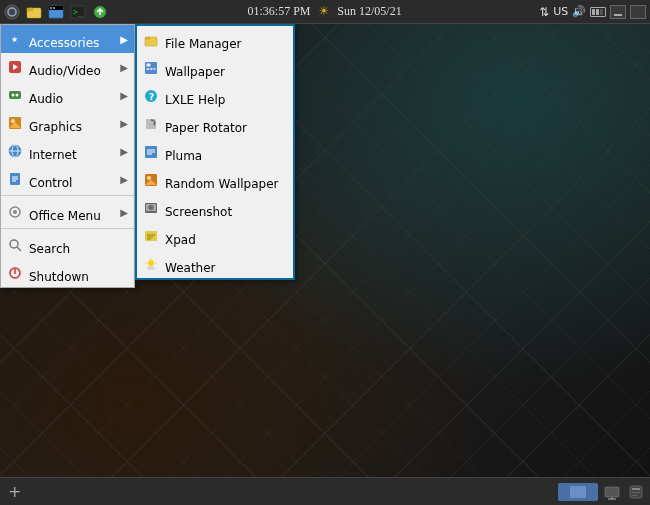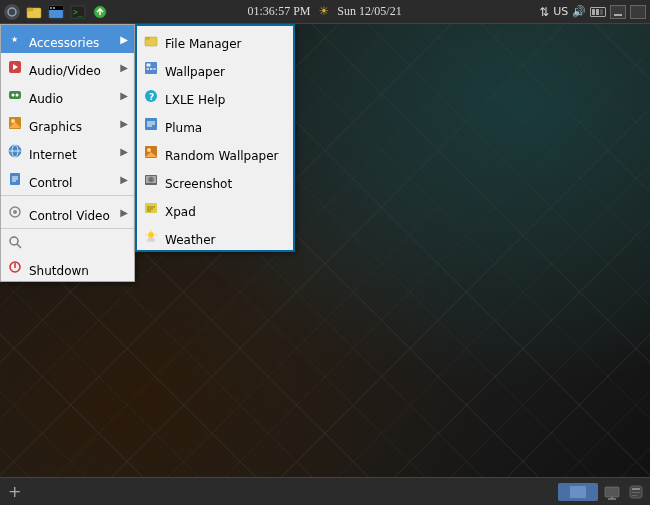--- a/index.html
+++ b/index.html
@@ -372,31 +372,32 @@
       <span class="menu-arrow">▶</span>
     </div>
     <div class="menu-separator"></div>
     <div class="menu-item">
       <div class="menu-item-icon">
         <svg width="14" height="14" viewBox="0 0 14 14">
           <circle cx="7" cy="7" r="5" fill="none" stroke="#888" stroke-width="1.5"></circle>
           <circle cx="7" cy="7" r="2" fill="#888"></circle>
         </svg>
       </div>
-      <span class="menu-item-label">Control Video</span>
+      <span class="menu-item-label">Office Menu</span>
       <span class="menu-arrow">▶</span>
     </div>
     <div class="menu-separator"></div>
     <div class="menu-item">
       <div class="menu-item-icon">
         <svg width="14" height="14" viewBox="0 0 14 14">
           <circle cx="6" cy="6" r="4" fill="none" stroke="#777" stroke-width="1.5"></circle>
           <line x1="9" y1="9" x2="13" y2="13" stroke="#777" stroke-width="1.5"></line>
         </svg>
       </div>
+      <span class="menu-item-label">Search</span>
     </div>
     <div class="menu-item">
       <div class="menu-item-icon">
         <svg width="14" height="14" viewBox="0 0 14 14">
           <circle cx="7" cy="7" r="5" fill="none" stroke="#cc3333" stroke-width="1.5"></circle>
           <line x1="7" y1="3" x2="7" y2="8" stroke="#cc3333" stroke-width="1.5"></line>
         </svg>
       </div>
       <span class="menu-item-label">Shutdown</span>
     </div>
@@ -430,20 +431,30 @@
     <div class="menu-item">
       <div class="menu-item-icon">
         <svg width="14" height="14" viewBox="0 0 14 14">
           <circle cx="7" cy="7" r="6" fill="#22aacc"></circle>
           <text x="5" y="11" fill="white" font-size="9" font-weight="bold">?</text>
         </svg>
       </div>
       <span class="menu-item-label">LXLE Help</span>
     </div>
 
+    <div class="menu-item">
+      <div class="menu-item-icon">
+        <svg width="14" height="14" viewBox="0 0 14 14">
+          <rect x="2" y="2" width="10" height="10" rx="1" fill="#888" opacity="0.5"></rect>
+          <path d="M7 3 A4 4 0 0 1 11 7" fill="none" stroke="#666" stroke-width="1.5"></path>
+          <polygon points="11,5 11,9 9,7" fill="#666"></polygon>
+        </svg>
+      </div>
+      <span class="menu-item-label">Paper Rotator</span>
+    </div>
 
     <div class="menu-item">
       <div class="menu-item-icon">
         <svg width="14" height="14" viewBox="0 0 14 14">
           <rect x="1" y="1" width="12" height="12" rx="1" fill="#4a88cc"></rect>
           <line x1="3" y1="5" x2="11" y2="5" stroke="white" stroke-width="1"></line>
           <line x1="3" y1="7" x2="11" y2="7" stroke="white" stroke-width="1"></line>
           <line x1="3" y1="9" x2="8" y2="9" stroke="white" stroke-width="1"></line>
         </svg>
       </div>

